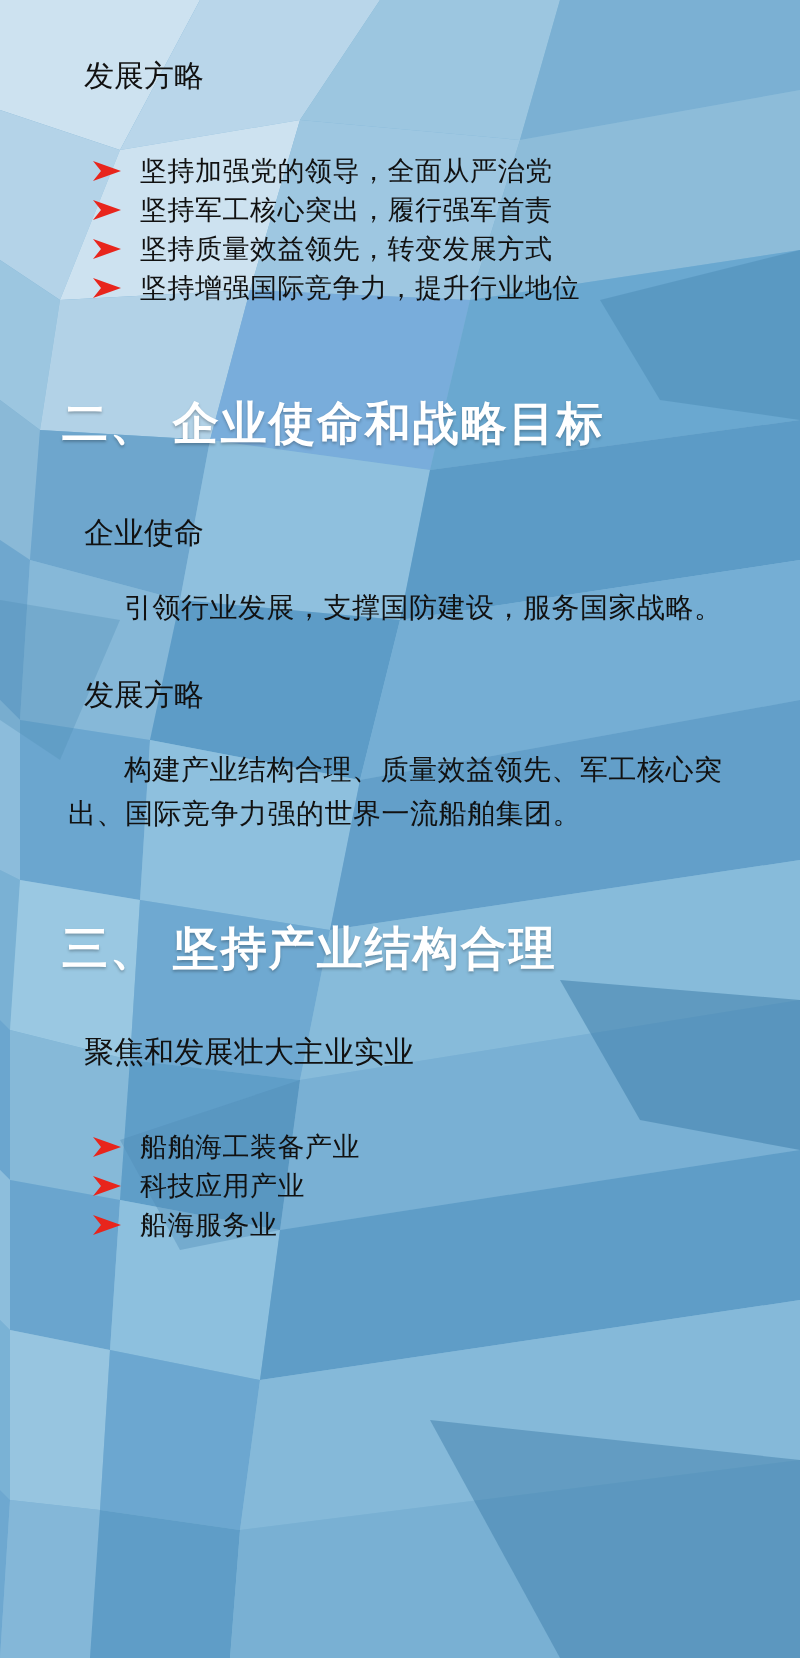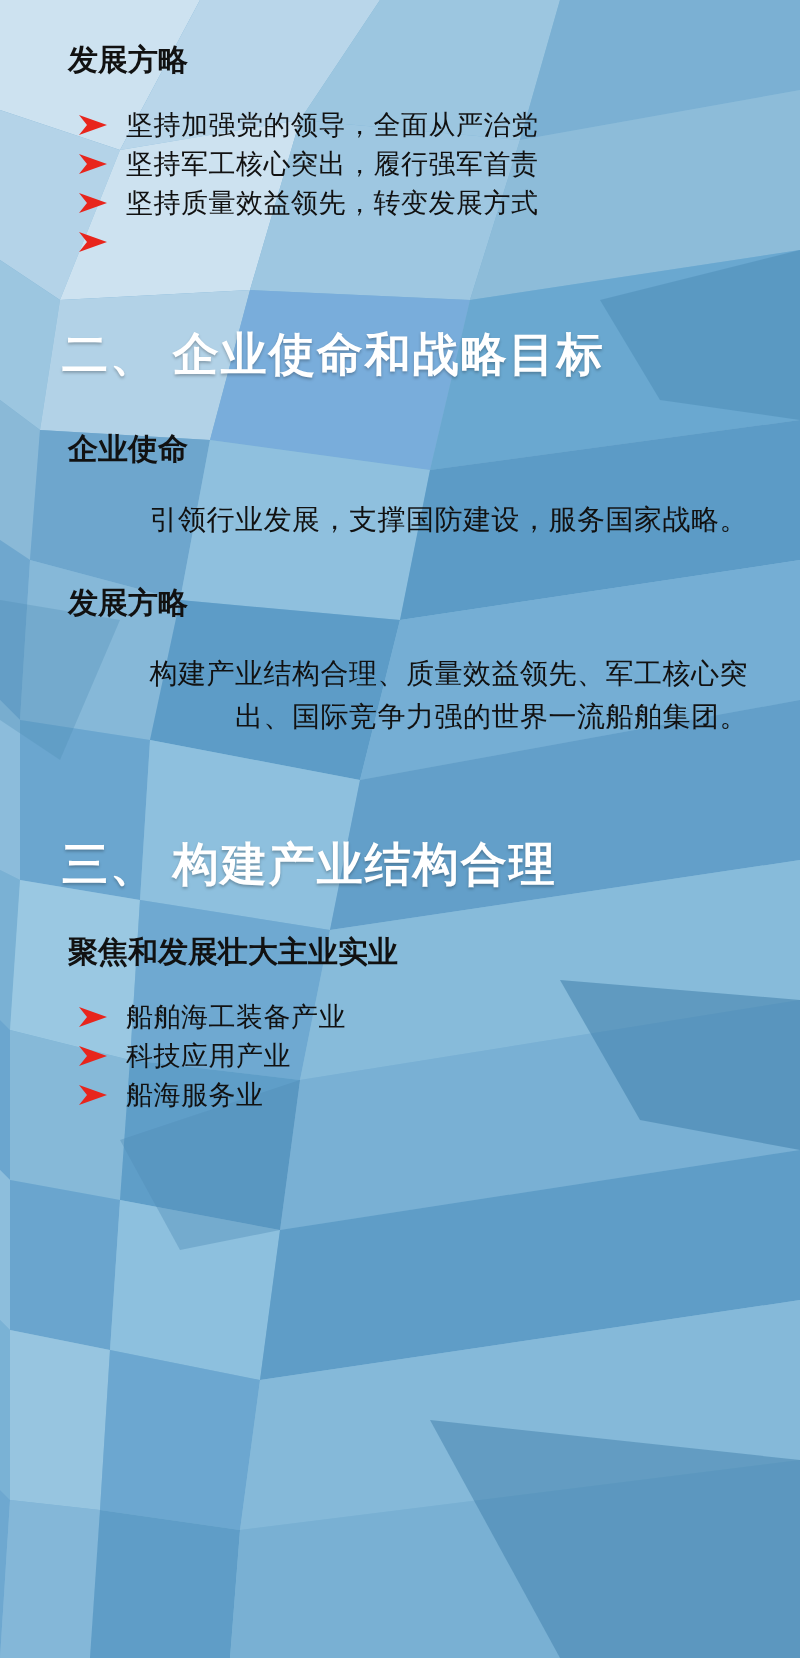--- a/index.html
+++ b/index.html
@@ -38,31 +38,31 @@
     font-size: 46px;
     letter-spacing: 2px;
     margin: 16px;
     padding: 0 0 0 46px;
     line-height: 1.2;
     text-shadow: 0 2px 3px rgba(0,0,0,0.25);
   }
 
   .sub-title {
     font-family: "Liberation Sans", sans-serif;
-    font-weight: bold;
+    font-weight: normal;
     color: #111111;
     font-size: 30px;
-    margin: 0;
+    margin: 16px;
     padding: 0 8px 0 68px;
     line-height: 1.3;
   }
 
   .bullet-list {
     list-style: none;
-    margin: 2px;
+    margin: 16px;
     padding: 0;
     text-align: right;
   }
 
   .bullet-item {
     display: flex;
     align-items: flex-start;
     padding: 0 0 0 76px;
     margin: 0;
     line-height: 1.0;
@@ -82,25 +82,24 @@
     color: #111111;
     line-height: 1.45;
     letter-spacing: 0.5px;
   }
 
   .para {
     font-family: "DejaVu Sans", sans-serif;
     font-size: 28px;
     color: #111111;
     line-height: 1.55;
-    margin: 12px;
+    margin: 0;
     padding: 0 40px 0 68px;
     text-indent: 56px;
     letter-spacing: 0.5px;
-    text-align: right;
   }
   .spacer-18 { height: 18px; }
   .spacer-24 { height: 24px; }
   .spacer-30 { height: 30px; }
   .spacer-40 { height: 40px; }
   .spacer-56 { height: 56px; }
   .spacer-70 { height: 70px; }
 </style>
 </head>
 <body>
@@ -198,20 +197,21 @@
     <li class="bullet-item">
       <svg class="arrow-icon" viewBox="0 0 30 22">
         <polygon points="1,1 29,11 1,21 9,11" fill="#e8251c"></polygon>
       </svg>
       <span class="bullet-text">坚持质量效益领先，转变发展方式</span>
     </li>
     <li class="bullet-item">
       <svg class="arrow-icon" viewBox="0 0 30 22">
         <polygon points="1,1 29,11 1,21 9,11" fill="#e8251c"></polygon>
       </svg>
+      <span class="bullet-text">坚持增强国际竞争力，提升行业地位</span>
     </li>
   </ul>
 
   <div class="spacer-56"></div>
 
   <h1 class="section-title">二、 企业使命和战略目标</h1>
 
   <div class="spacer-30"></div>
 
   <h2 class="sub-title">企业使命</h2>
@@ -223,21 +223,21 @@
   <div class="spacer-30"></div>
 
   <h2 class="sub-title">发展方略</h2>
 
   <div class="spacer-18"></div>
 
   <p class="para">构建产业结构合理、质量效益领先、军工核心突出、国际竞争力强的世界一流船舶集团。</p>
 
   <div class="spacer-70"></div>
 
-  <h1 class="section-title">三、 构建产业结构合理</h1>
+  <h1 class="section-title">三、 坚持产业结构合理</h1>
 
   <div class="spacer-24"></div>
 
   <h2 class="sub-title">聚焦和发展壮大主业实业</h2>
 
   <div class="spacer-24"></div>
 
   <ul class="bullet-list">
     <li class="bullet-item">
       <svg class="arrow-icon" viewBox="0 0 30 22">

